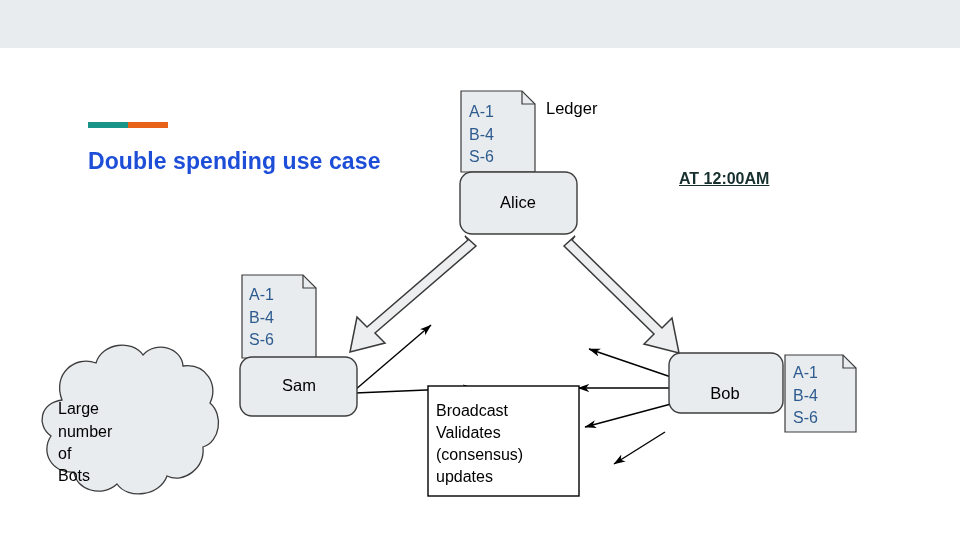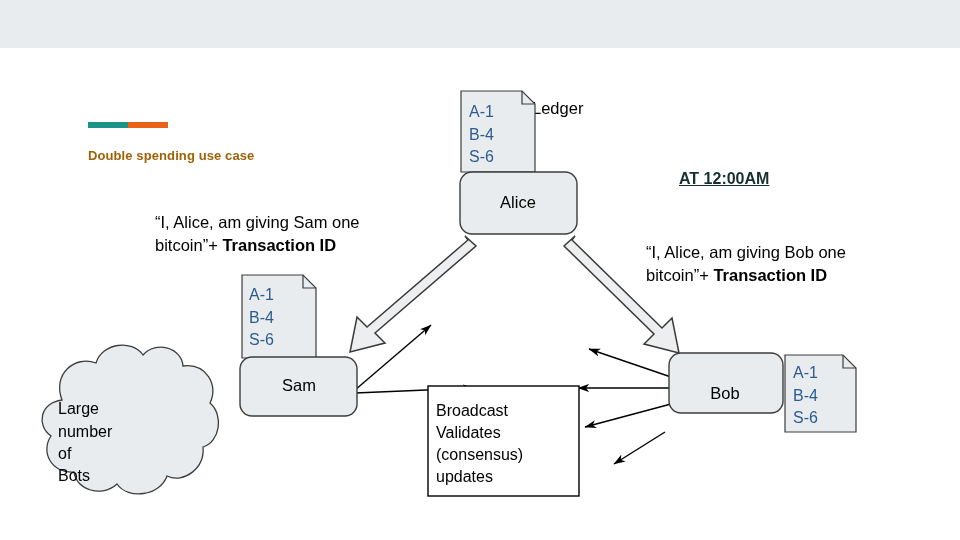--- a/index.html
+++ b/index.html
@@ -48,23 +48,23 @@
     left: 40px;
     top: 0;
     width: 40px;
     height: 6px;
     background: #e8621a;
   }
   .slide-title {
     position: absolute;
     left: 88px;
     top: 148px;
-    font-size: 13px;
+    font-size: 23px;
     font-weight: bold;
-    color: #a16207;
+    color: #1d4ed8;
     letter-spacing: 0.1px;
     white-space: nowrap;
   }
   .time-stamp {
     position: absolute;
     left: 679px;
     top: 170px;
     font-size: 16px;
     font-weight: bold;
     color: #16302f;
@@ -86,21 +86,21 @@
   .quote-right {
     left: 646px;
     top: 241px;
     width: 248px;
   }
   .quote-block .bold {
     font-weight: bold;
   }
   .ledger-label {
     position: absolute;
-    left: 532px;
+    left: 546px;
     top: 99px;
     font-size: 16.5px;
     color: #000000;
     white-space: nowrap;
   }
   
   #diagram {
     position: absolute;
     left: 0;
     top: 0;
@@ -139,23 +139,21 @@
     <div class="accent-left"></div>
     <div class="accent-right"></div>
   </div>
 
   <div class="slide-title">Double spending use case</div>
 
   <div class="time-stamp">AT 12:00AM</div>
 
   <div class="ledger-label">Ledger</div>
 
-  <div class="quote-block quote-left"><span>“I, Alice, am giving Sam one bitcoin”+ </span><span class="bold">Transaction ID</span></div>
-
-  <div class="quote-block quote-right"><span>“I, Alice, am giving Bob one bitcoin”+ </span><span class="bold">Transaction ID</span></div>
+
 
   <svg id="diagram" viewBox="0 0 960 540">
     <defs>
       <marker id="thinArrow" markerWidth="9" markerHeight="9" refX="8" refY="3.1" orient="auto" markerUnits="strokeWidth">
         <path d="M0,0.2 L8.4,3.1 L0,6 L2.3,3.1 Z" fill="#000000"></path>
       </marker>
     </defs>
 
     <g>
 

